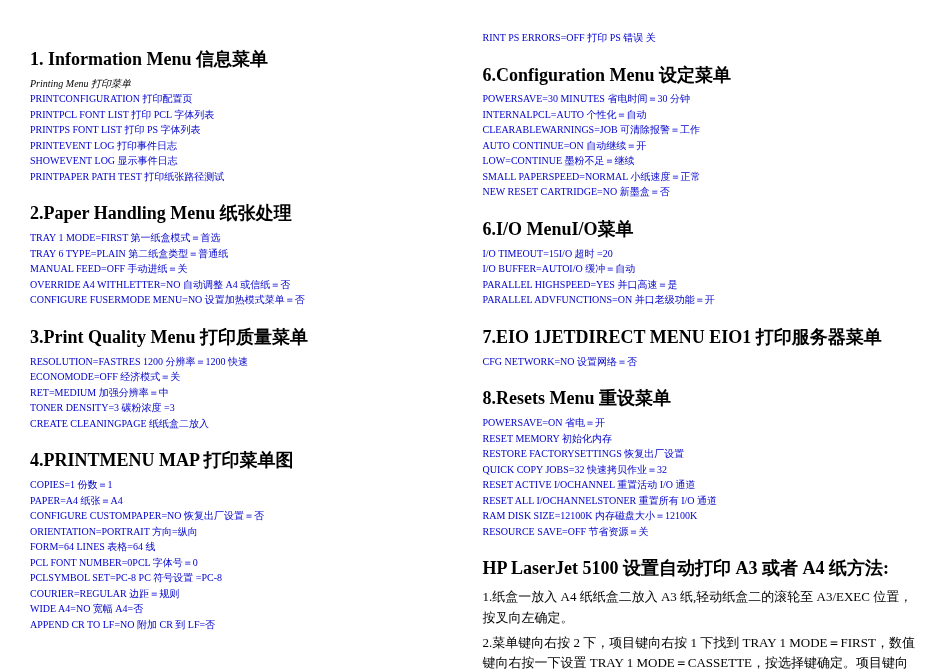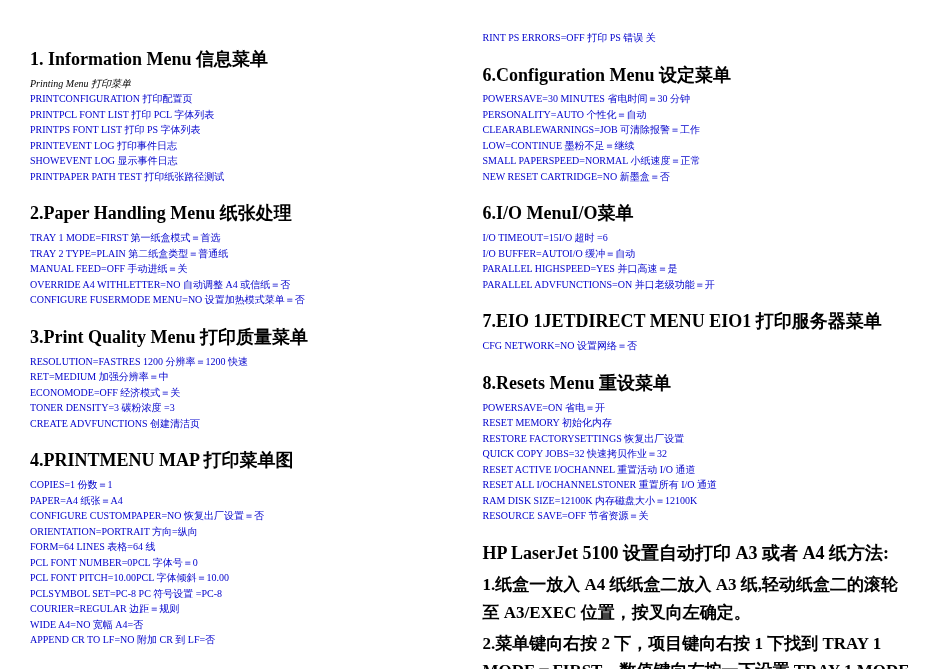--- a/index.html
+++ b/index.html
@@ -41,24 +41,23 @@
       line-height: 1.55;
     }
     .item.blue {
       color: #0000cc;
     }
     .item.black {
       color: #000000;
       font-style: italic;
     }
     .note-section {
-      font-size: 17px;
+      font-size: 13px;
       line-height: 1.6;
       margin-top: 4px;
-      font-weight: bold;
     }
   </style>
 </head>
 <body>
 
 <div class="page-title"></div>
 
 <div class="two-col">
   <div class="col" id="left-col">
       <div>
@@ -67,64 +66,64 @@
         <div class="item blue">PRINTCONFIGURATION  打印配置页</div>
         <div class="item blue">PRINTPCL  FONT LIST 打印 PCL 字体列表</div>
         <div class="item blue">PRINTPS FONT LIST 打印 PS 字体列表</div>
         <div class="item blue">PRINTEVENT  LOG  打印事件日志</div>
         <div class="item blue">SHOWEVENT  LOG 显示事件日志</div>
         <div class="item blue">PRINTPAPER   PATH TEST 打印纸张路径测试</div>
       </div>
       <div>
         <div class="section-header">2.Paper Handling Menu 纸张处理</div>
         <div class="item blue">TRAY   1  MODE=FIRST 第一纸盒模式＝首选</div>
-        <div class="item blue">TRAY   2  TYPE=PLAIN 第二纸盒类型＝普通纸</div>
+        <div class="item blue">TRAY   6  TYPE=PLAIN 第二纸盒类型＝普通纸</div>
         <div class="item blue">MANUAL  FEED=OFF 手动进纸＝关</div>
         <div class="item blue">OVERRIDE  A4  WITHLETTER=NO 自动调整 A4 或信纸＝否</div>
         <div class="item blue">CONFIGURE  FUSERMODE  MENU=NO 设置加热模式菜单＝否</div>
       </div>
       <div>
         <div class="section-header">3.Print  Quality Menu 打印质量菜单</div>
         <div class="item blue">RESOLUTION=FASTRES 1200 分辨率＝1200 快速</div>
+        <div class="item blue">ECONOMODE=OFF 经济模式＝关</div>
         <div class="item blue">RET=MEDIUM 加强分辨率＝中</div>
-        <div class="item blue">ECONOMODE=OFF 经济模式＝关</div>
         <div class="item blue">TONER   DENSITY=3 碳粉浓度 =3</div>
-        <div class="item blue">CREATE   ADVFUNCTIONS 创建清洁页</div>
+        <div class="item blue">CREATE   CLEANINGPAGE 纸纸盒二放入</div>
       </div>
       <div>
         <div class="section-header">4.PRINTMENU   MAP 打印菜单图</div>
         <div class="item blue">COPIES=1 份数＝1</div>
         <div class="item blue">PAPER=A4 纸张＝A4</div>
         <div class="item blue">CONFIGURE  CUSTOMPAPER=NO 恢复出厂设置＝否</div>
         <div class="item blue">ORIENTATION=PORTRAIT 方向=纵向</div>
         <div class="item blue">FORM=64  LINES 表格=64 线</div>
         <div class="item blue">PCL  FONT NUMBER=0PCL 字体号＝0</div>
-        <div class="item blue">PCL  FONT PITCH=10.00PCL 字体倾斜＝10.00</div>
         <div class="item blue">PCLSYMBOL SET=PC-8 PC 符号设置 =PC-8</div>
         <div class="item blue">COURIER=REGULAR 边距＝规则</div>
         <div class="item blue">WIDE A4=NO 宽幅 A4=否</div>
         <div class="item blue">APPEND  CR TO LF=NO 附加 CR 到 LF=否</div>
       </div>
     </div>
   <div class="col" id="right-col">
       <div>
         <div class="item blue">RINT PS ERRORS=OFF 打印 PS 错误 关</div>
       </div>
       <div>
         <div class="section-header">6.Configuration  Menu 设定菜单</div>
         <div class="item blue">POWERSAVE=30 MINUTES 省电时间＝30 分钟</div>
-        <div class="item blue">PERSONALITY=AUTO 个性化＝自动</div>
+        <div class="item blue">INTERNALPCL=AUTO 个性化＝自动</div>
         <div class="item blue">CLEARABLEWARNINGS=JOB 可清除报警＝工作</div>
+        <div class="item blue">AUTO   CONTINUE=ON 自动继续＝开</div>
         <div class="item blue">LOW=CONTINUE 墨粉不足＝继续</div>
         <div class="item blue">SMALL   PAPERSPEED=NORMAL 小纸速度＝正常</div>
         <div class="item blue">NEW  RESET CARTRIDGE=NO 新墨盒＝否</div>
       </div>
       <div>
         <div class="section-header">6.I/O   MenuI/O菜单</div>
-        <div class="item blue">I/O  TIMEOUT=15I/O 超时 =6</div>
+        <div class="item blue">I/O  TIMEOUT=15I/O 超时 =20</div>
         <div class="item blue">I/O  BUFFER=AUTOI/O 缓冲＝自动</div>
         <div class="item blue">PARALLEL   HIGHSPEED=YES 并口高速＝是</div>
         <div class="item blue">PARALLEL   ADVFUNCTIONS=ON 并口老级功能＝开</div>
       </div>
       <div>
         <div class="section-header">7.EIO 1JETDIRECT  MENU  EIO1 打印服务器菜单</div>
         <div class="item blue">CFG   NETWORK=NO 设置网络＝否</div>
       </div>
       <div>
         <div class="section-header">8.Resets  Menu 重设菜单</div>

